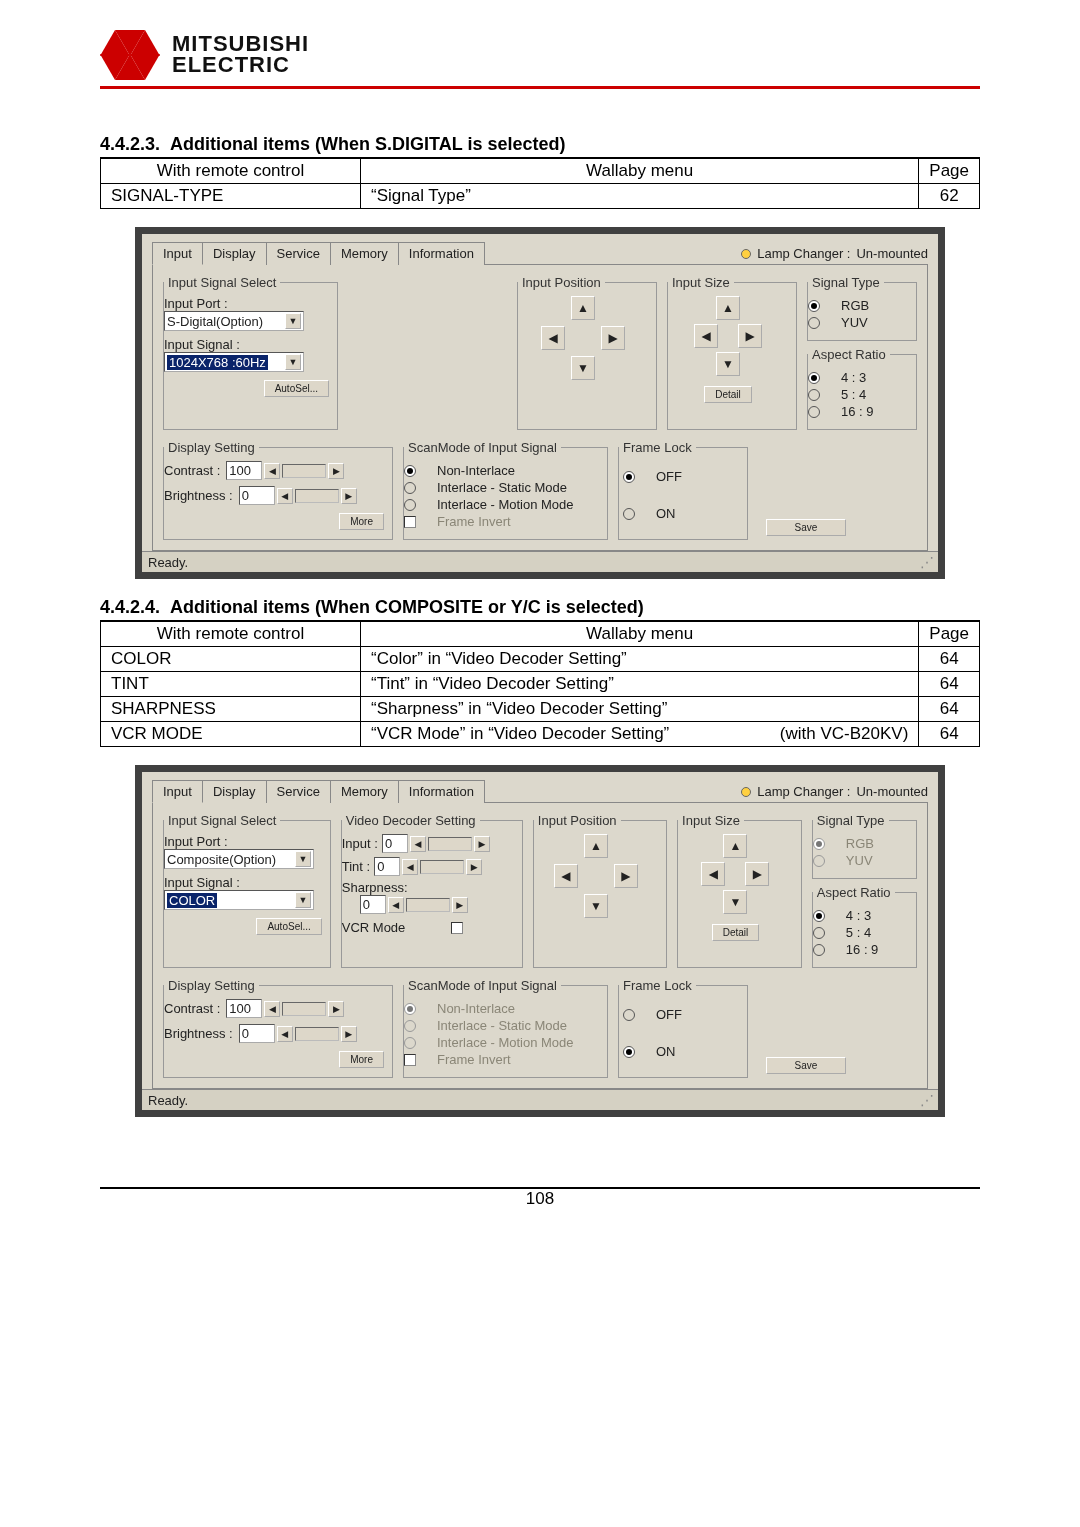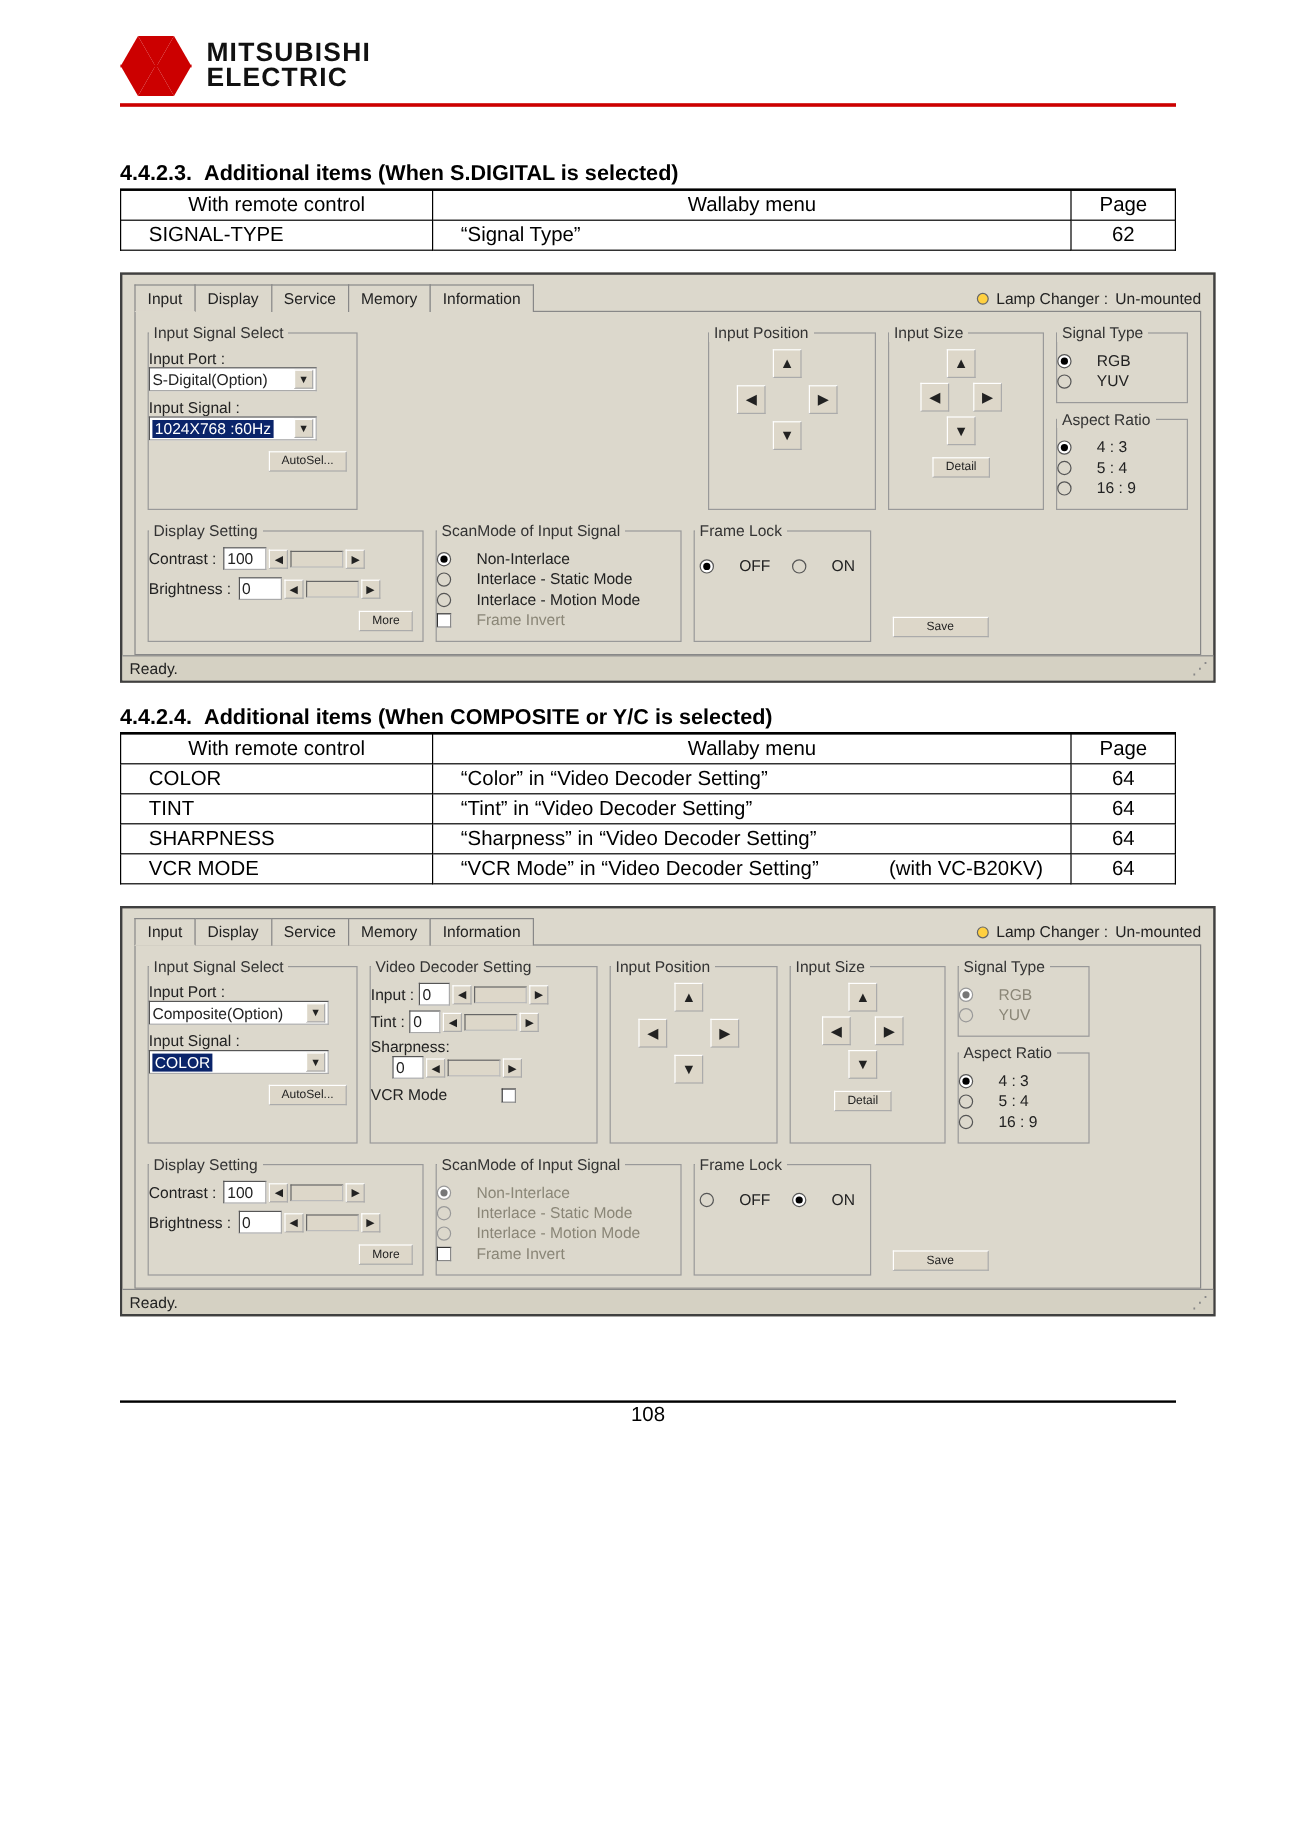--- a/index.html
+++ b/index.html
@@ -50,36 +50,36 @@
   }
   .section-title .num { margin-right: 10px; }
   table.ref {
     border-collapse: collapse;
     width: 100%;
     font-size: 17px;
     margin-top: -1px;
   }
   table.ref th, table.ref td {
     border: 1px solid #000;
-    padding: 2px 23px;
+    padding: 2px 10px;
     text-align: left;
     font-weight: normal;
   }
   table.ref th { text-align: center; }
   table.ref td.pg { text-align: center; width: 60px; }
   .col-remote { width: 260px; }
   .col-page { width: 60px; }
   .note { float: right; }
 
   
   .shot {
-    width: 913px;
+    width: 810px;
     margin: 18px auto 8px auto;
     background: #dcd8cc;
-    border: 2px solid #404040;
+    border: 7px solid #404040;
     font-family: Tahoma, Arial, sans-serif;
     font-size: 13px;
     color: #222;
   }
   .shot-inner { padding: 8px 10px 0 10px; }
   .tabs-row { display: flex; align-items: center; }
   .tabs { display: flex; }
   .tab {
     padding: 3px 10px;
     background: #dcd8cc;
@@ -143,21 +143,21 @@
     border-top: 1px solid #888;
     background: #d5d1c3;
     font-size: 13px;
     padding: 2px 6px;
     display: flex;
     justify-content: space-between;
     align-items: center;
   }
   .grip { color: #888; font-size: 14px; letter-spacing: -2px; }
   .save-box { width: 96px; display:flex; flex-direction:column; justify-content:flex-end; align-items:center; padding-bottom:4px;}
-  .big-radio-box { display:flex; flex-direction:row; gap:18px; align-items:flex-start; padding:6px 4px;}
+  .big-radio-box { display:flex; flex-direction:column; gap:18px; align-items:flex-start; padding:6px 4px;}
   .footer-rule { border-top: 2px solid #000; margin-top: 70px; }
   .footer-title { font-weight: bold; font-size: 20px; margin: 10px 0 24px 0; }
   .page-num { text-align: center; font-size: 17px; }
   .w-input-select { width: 175px; }
   .w-vdec { width: 190px; }
   .w-pos { width: 140px; }
   .w-size { width: 130px; }
   .w-sig { width: 110px; }
   .w-disp { width: 230px; }
   .w-scan { width: 205px; }

